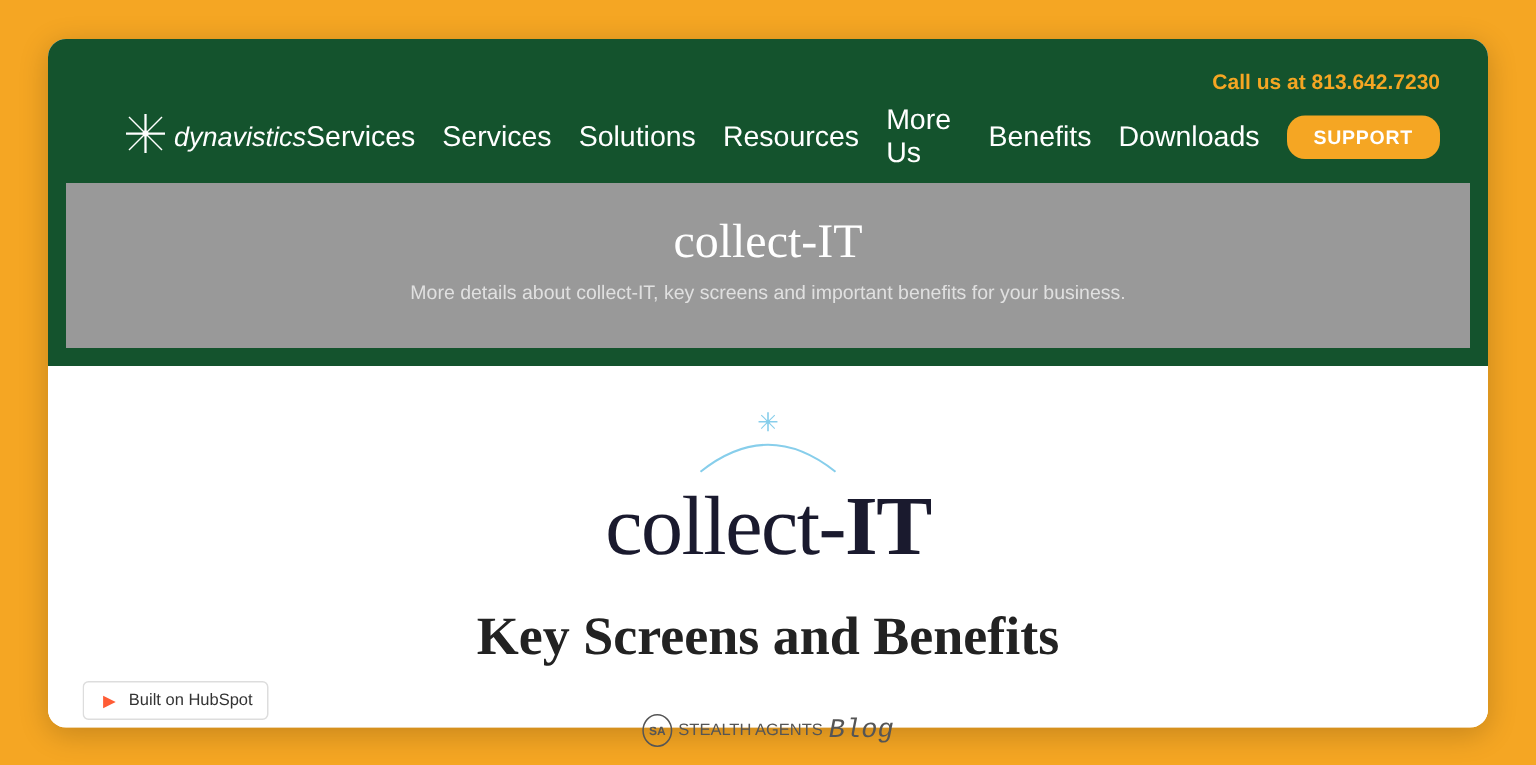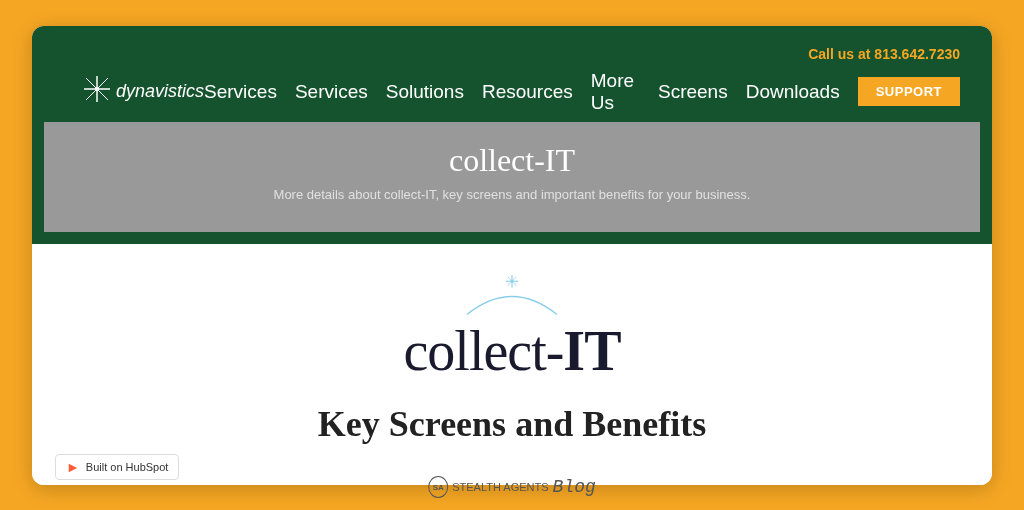--- a/index.html
+++ b/index.html
@@ -78,21 +78,21 @@
       font-size: 19px;
       text-decoration: none;
       cursor: pointer;
     }
 
     .support-btn {
       background-color: #F5A623;
       color: #fff;
       border: none;
       padding: 7px 18px;
-      border-radius: 0;
+      border-radius: 12px;
       font-size: 13px;
       font-weight: 700;
       cursor: pointer;
       letter-spacing: 0.5px;
     }
 
     .hero-section {
       background-color: #999999;
       text-align: center;
       padding: 20px 20px 30px;
@@ -233,21 +233,21 @@
         </span>
         <span class="logo-text">dynavistics</span>
       </div>
 
       <div class="nav-links">
         <a class="nav-link">Services</a>
         <a class="nav-link">Services</a>
         <a class="nav-link">Solutions</a>
         <a class="nav-link">Resources</a>
         <a class="nav-link">More Us</a>
-        <a class="nav-link">Screens</a>
+        <a class="nav-link">Benefits</a>
         <a class="nav-link">Downloads</a>
         <button class="support-btn">SUPPORT</button>
       </div>
     </div>
 
     <div class="hero-section">
       <h1 class="hero-title">collect-IT</h1>
       <p class="hero-subtitle">More details about collect-IT,  key screens and important benefits for your business.</p>
     </div>
 

